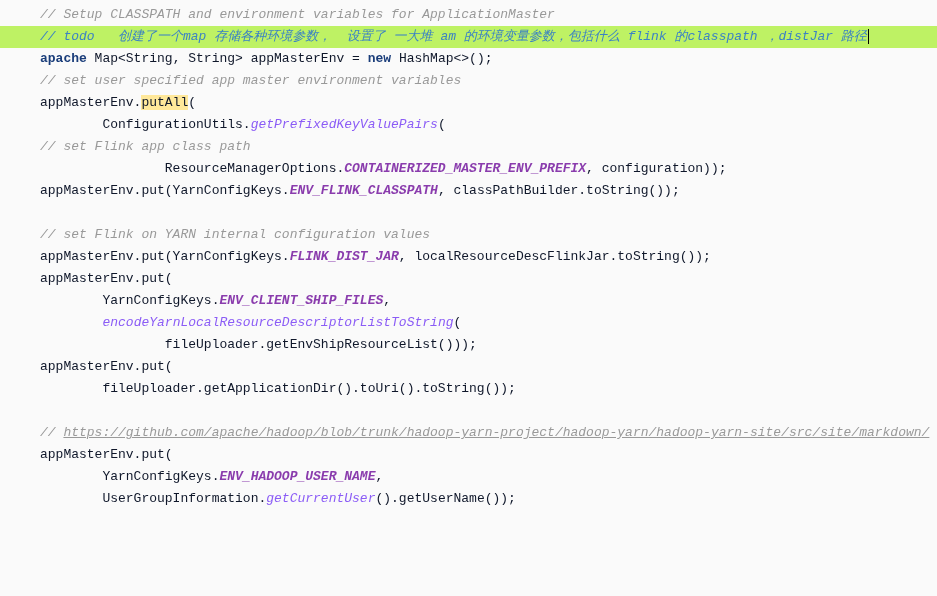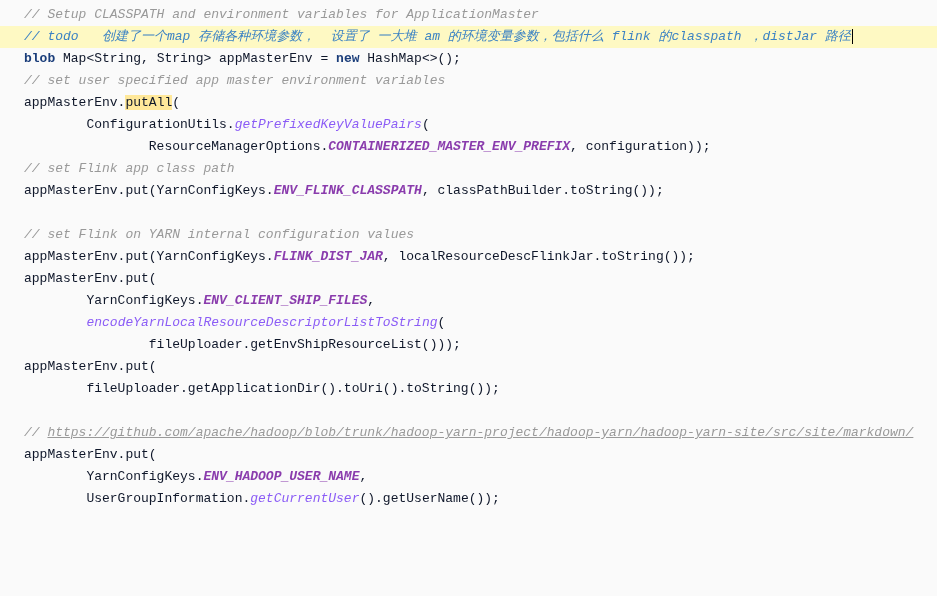--- a/index.html
+++ b/index.html
@@ -10,25 +10,25 @@
       font-size: 13px;
       line-height: 22px;
       color: #333;
       overflow-x: auto;
     }
     .code-container {
       padding: 4px 0;
       white-space: nowrap;
     }
     .line {
-      padding: 0 24px;
+      padding: 0 40px;
       white-space: pre;
     }
     .line.highlight {
-      background: #fef9c3;
+      background: #bef264;
     }
     .highlight-word {
       background: #ffe89a;
     }
     .comment {
       color: #999999;
       font-style: italic;
     }
     .comment-todo {
       color: #3b82c4;
@@ -70,31 +70,31 @@
   </style>
 </head>
 <body>
 
 <div class="code-container">
 
 <div class="line"><span class="comment">// Setup CLASSPATH and environment variables for ApplicationMaster</span></div>
 
 <div class="line highlight"><span class="comment-todo">// </span><span class="comment-todo">todo   创建了一个map 存储各种环境参数，  设置了 一大堆 am 的环境变量参数，包括什么 flink 的classpath ，distJar 路径</span><span class="caret"></span></div>
 
-<div class="line"><span class="keyword">blob</span><span class="text"> Map&lt;String, String&gt; appMasterEnv = </span><span class="keyword-new">new</span><span class="text"> HashMap&lt;&gt;();</span></div>
+<div class="line"><span class="keyword">apache</span><span class="text"> Map&lt;String, String&gt; appMasterEnv = </span><span class="keyword-new">new</span><span class="text"> HashMap&lt;&gt;();</span></div>
 
 <div class="line"><span class="comment">// set user specified app master environment variables</span></div>
 
 <div class="line"><span class="text">appMasterEnv.</span><span class="text highlight-word">putAll</span><span class="text">(</span></div>
 
 <div class="line"><span class="text">        ConfigurationUtils.</span><span class="method-static">getPrefixedKeyValuePairs</span><span class="text">(</span></div>
 
+<div class="line"><span class="comment">// set Flink app class path</span></div>
+
 <div class="line"><span class="text">                ResourceManagerOptions.</span><span class="constant">CONTAINERIZED_MASTER_ENV_PREFIX</span><span class="text">, configuration));</span></div>
-
-<div class="line"><span class="comment">// set Flink app class path</span></div>
 
 <div class="line"><span class="text">appMasterEnv.put(YarnConfigKeys.</span><span class="constant">ENV_FLINK_CLASSPATH</span><span class="text">, classPathBuilder.toString());</span></div>
 
 <div class="line"><span class="text"></span>&nbsp;</div>
 
 <div class="line"><span class="comment">// set Flink on YARN internal configuration values</span></div>
 
 <div class="line"><span class="text">appMasterEnv.put(YarnConfigKeys.</span><span class="constant">FLINK_DIST_JAR</span><span class="text">, localResourceDescFlinkJar.toString());</span></div>
 
 

